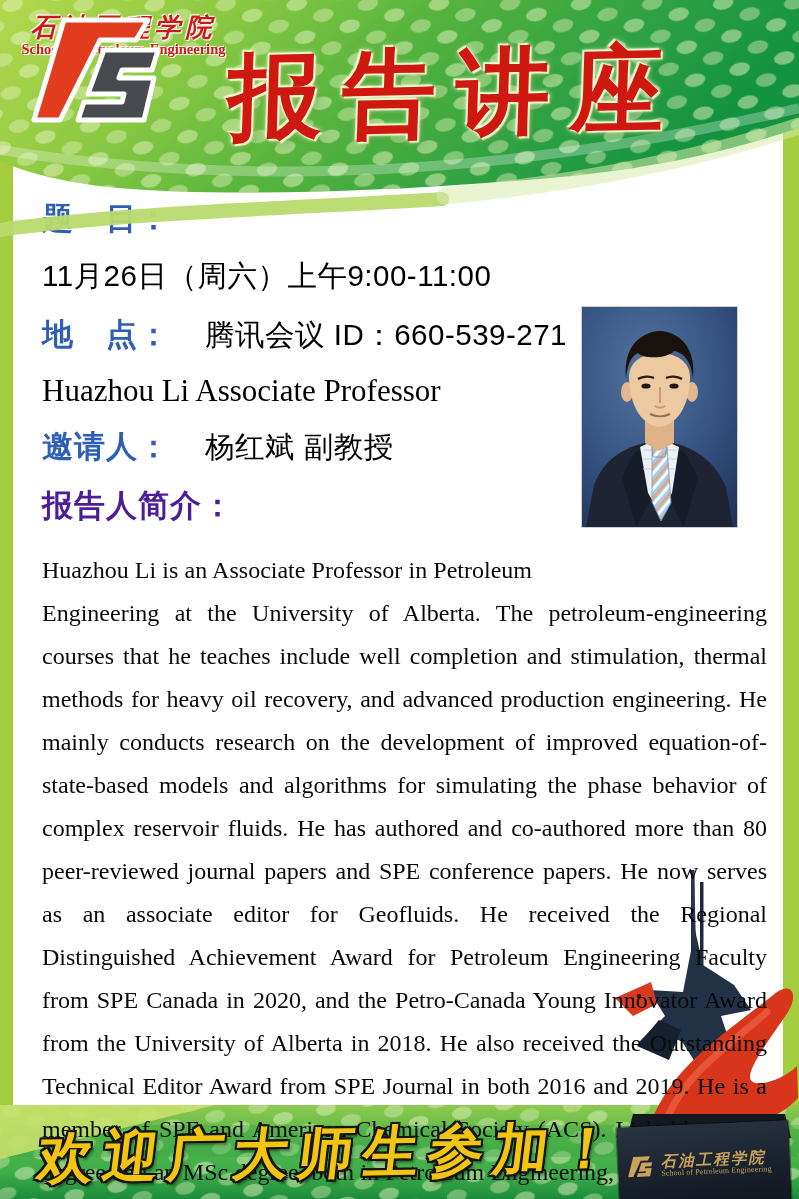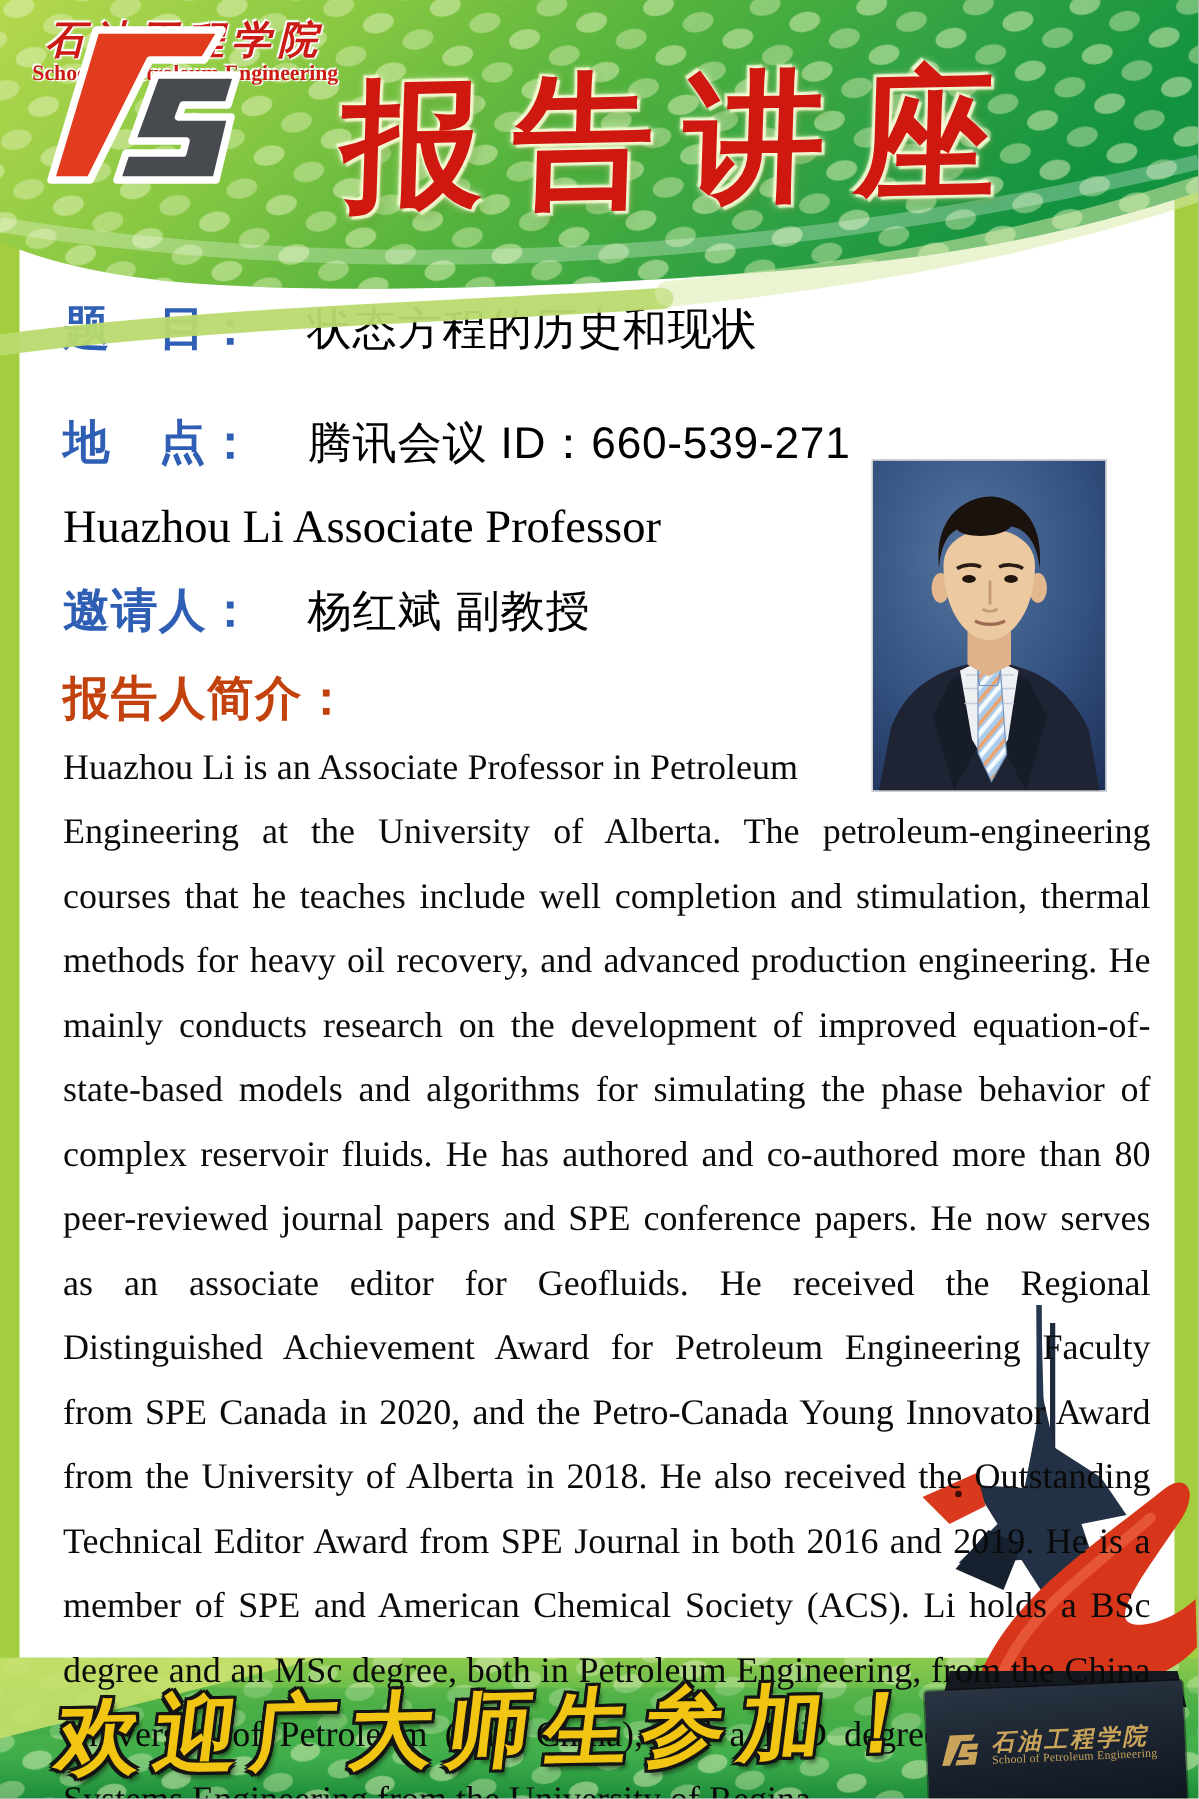--- a/index.html
+++ b/index.html
@@ -49,21 +49,21 @@
 
   
   .content{position:absolute;left:42px;top:198px;width:725px;z-index:4;}
   .info-row{display:flex;align-items:baseline;margin-bottom:17px;white-space:nowrap;}
   .info-label{
     color:#2f5fb5;font-weight:bold;font-size:31px;flex:0 0 163px;
     letter-spacing:1px;
   }
   .info-value{color:#000;font-size:29.5px;letter-spacing:.5px;}
   .info-value.serif{font-family:"Liberation Serif","DejaVu Serif",serif;font-size:31px;letter-spacing:0;}
-  .bio-label{color:#c2410c;font-weight:bold;font-size:31px;margin:2px 0 4px 0;letter-spacing:1px;}
+  .bio-label{color:#4c1d95;font-weight:bold;font-size:31px;margin:2px 0 22px 0;letter-spacing:1px;}
   .bio-text{
     font-family:"Liberation Serif","DejaVu Serif",serif;
     font-size:24px;line-height:43px;color:#0a0a0a;
     text-align:justify;margin:0;position:relative;z-index:5;
   }
   .photo-spacer{float:right;width:235px;height:30px;}
 
   
   .speaker-photo{
     position:absolute;left:581px;top:306px;width:157px;height:222px;z-index:5;
@@ -142,23 +142,23 @@
       <div class="school-name-cn">石油工程学院</div>
       <div class="school-name-en">School of Petroleum Engineering</div>
     </div>
 
     <div class="poster-title">报告讲座</div>
   </div>
 
   <div class="content">
     <div class="info-row">
       <span class="info-label">题　目：</span>
-      <span class="info-value">状态方程的历史和现状</span>
-    </div>
-    <div class="info-row">
+    </div>
+    <div class="info-row">
+      <span class="info-value">11月26日（周六）上午9:00-11:00</span>
     </div>
     <div class="info-row">
       <span class="info-label">地　点：</span>
       <span class="info-value">腾讯会议 ID：660-539-271</span>
     </div>
     <div class="info-row">
       <span class="info-value serif">Huazhou Li Associate Professor</span>
     </div>
     <div class="info-row">
       <span class="info-label">邀请人：</span>

